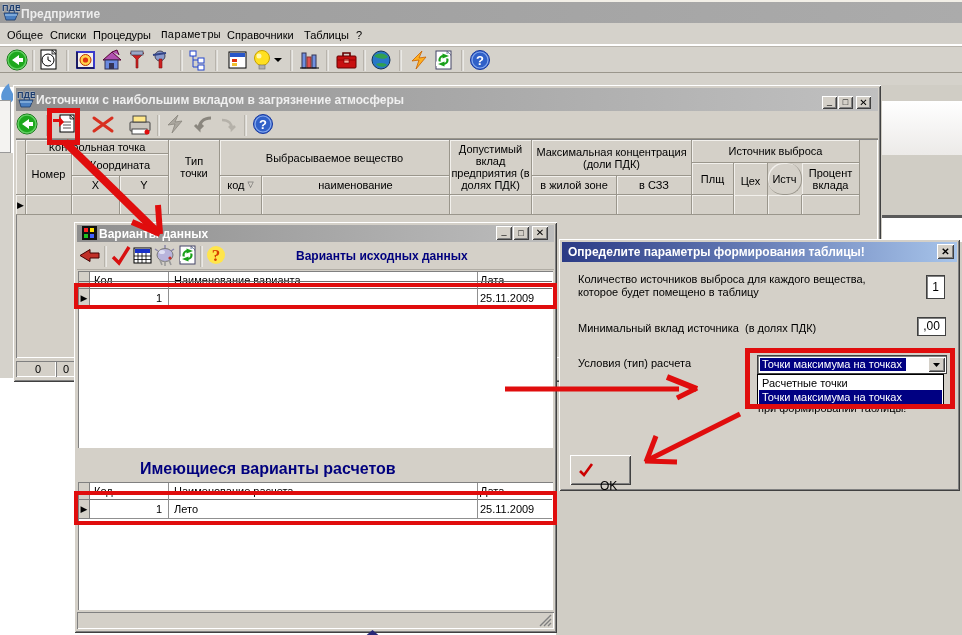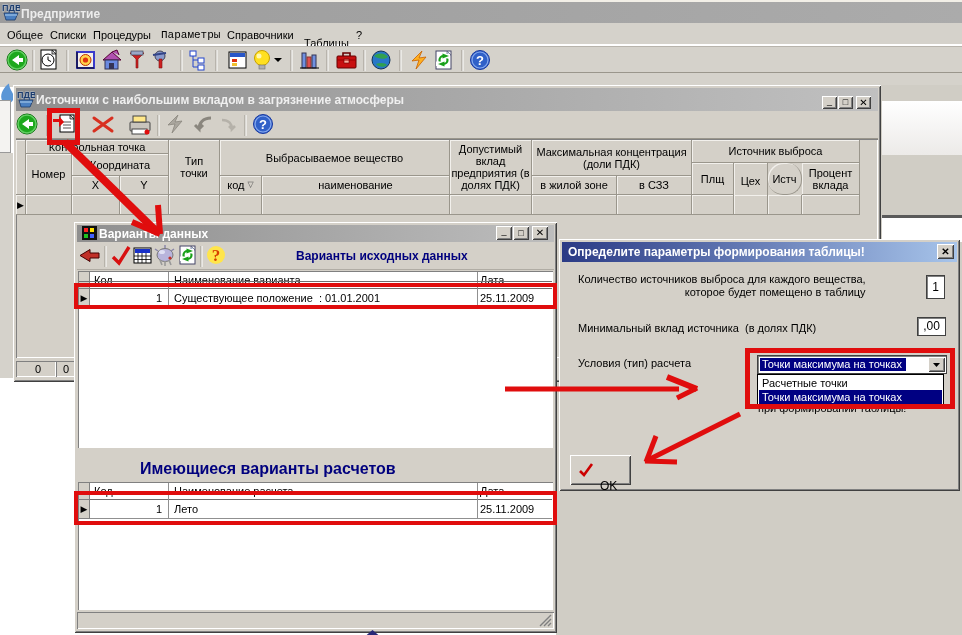--- a/index.html
+++ b/index.html
@@ -22,21 +22,21 @@
     <path d="M3 12 L15 12" stroke="#9fc4e8" stroke-width="1.2"></path>
   </svg>
   <div class="abs" style="left:21px;top:5px;font-size:12px;font-weight:bold;color:#ececec;">Предприятие</div>
 </div>
 <div class="abs" id="menubar" style="left:0;top:23px;width:962px;height:22px;background:#d5d2cb;border-bottom:1px solid #fff;font-size:11px;color:#000;">
   <span class="abs" style="left:7px;top:6px;">Общее</span>
   <span class="abs" style="left:50px;top:6px;">Списки</span>
   <span class="abs" style="left:93px;top:6px;">Процедуры</span>
   <span class="abs" style="left:161px;top:6px;font-family:Liberation Mono, monospace;">Параметры</span>
   <span class="abs" style="left:227px;top:6px;">Справочники</span>
-  <span class="abs" style="left:304px;top:14px;">Таблицы</span>
+  <span class="abs" style="left:304px;top:6px;">Таблицы</span>
   <span class="abs" style="left:356px;top:6px;">?</span>
 </div>
 <div class="abs" id="toolbar" style="left:0;top:46px;width:962px;height:27px;background:#d5d2cb;border-top:1px solid #b8b4ac;border-bottom:1px solid #9a968c;">
   <svg class="abs" style="left:0;top:0;" width="962" height="27" viewBox="0 0 962 27">
 
     <g stroke="#9a968c">
         <line x1="33" y1="3" x2="33" y2="24"></line>
         <line x1="67" y1="3" x2="67" y2="24"></line>
         <line x1="181" y1="3" x2="181" y2="24"></line>
         <line x1="216" y1="3" x2="216" y2="24"></line>
@@ -292,21 +292,20 @@
     <div class="abs" style="left:12px;top:1px;width:462px;height:17px;border-bottom:1px solid #707070;"></div>
     <div class="abs" style="left:90px;top:1px;width:1px;height:36px;background:#909090;"></div>
     <div class="abs" style="left:399px;top:1px;width:1px;height:36px;background:#909090;"></div>
     <div class="abs" style="left:16px;top:3px;">Код</div>
     <div class="abs" style="left:96px;top:3px;">Наименование варианта</div>
     <div class="abs" style="left:402px;top:3px;">Дата</div>
     <div class="abs" style="left:1px;top:10px;width:473px;height:1px;background:#707070;"></div>
     <div class="abs" style="left:1px;top:18px;width:11px;height:19px;background:#d4d0c8;border-right:1px solid #808080;border-bottom:1px solid #808080;text-align:center;font-size:9px;line-height:18px;">▶</div>
     <div class="abs" style="left:12px;top:18px;width:462px;height:19px;border-bottom:1px solid #909090;"></div>
     <div class="abs" style="left:40px;top:21px;width:44px;text-align:right;">1</div>
-    <div class="abs" style="left:96px;top:21px;">Существующее положение&nbsp;&nbsp;: 01.01.2001</div>
     <div class="abs" style="left:402px;top:21px;">25.11.2009</div>
   </div>
 
   <div class="abs navybold" style="left:66px;top:238px;font-size:16px;">Имеющиеся варианты расчетов</div>
 
   <div class="abs sunk" id="list2" style="left:4px;top:260px;width:475px;height:128px;background:#fff;font-size:11px;">
     <div class="abs" style="left:1px;top:1px;width:11px;height:17px;background:#d4d0c8;border-right:1px solid #808080;border-bottom:1px solid #808080;"></div>
     <div class="abs" style="left:12px;top:1px;width:462px;height:17px;border-bottom:1px solid #707070;"></div>
     <div class="abs" style="left:90px;top:1px;width:1px;height:36px;background:#909090;"></div>
     <div class="abs" style="left:399px;top:1px;width:1px;height:36px;background:#909090;"></div>
@@ -326,21 +325,21 @@
       <path d="M12 1 L1 12 M12 5 L5 12 M12 9 L9 12" stroke="#808080" stroke-width="1.4" fill="none"></path>
     </svg>
   </div>
 </div>
 
 <div class="abs raised" id="dlg" style="left:559px;top:239px;width:401px;height:252px;background:#d4d0c8;z-index:30;">
   <div class="abs" style="left:3px;top:3px;width:395px;height:20px;background:linear-gradient(to right,#2a3a85,#a7c4ea);">
     <div class="abs" style="left:6px;top:3px;font-size:12px;font-weight:bold;color:#fff;">Определите параметры формирования таблицы!</div>
     <div class="abs btn3d" style="right:3px;top:2px;width:17px;height:15px;font-size:10px;font-weight:bold;text-align:center;line-height:15px;">✕</div>
   </div>
-  <div class="abs t11" style="left:19px;top:34px;text-align:right;">Количество источников выброса для каждого вещества,<br>которое будет помещено в таблицу</div>
+  <div class="abs t11" style="left:19px;top:34px;">Количество источников выброса для каждого вещества,<br>которое будет помещено в таблицу</div>
   <div class="abs" style="left:367px;top:36px;width:19px;height:24px;background:#fff;border:1px solid #404040;box-shadow:inset 1px 1px 0 #808080;font-size:12px;text-align:center;line-height:22px;">1</div>
   <div class="abs t11" style="left:19px;top:83px;">Минимальный вклад источника&nbsp;&nbsp;(в долях ПДК)</div>
   <div class="abs" style="left:358px;top:78px;width:29px;height:19px;background:#fff;border:1px solid #404040;box-shadow:inset 1px 1px 0 #808080;font-size:12px;text-align:center;line-height:17px;">,00</div>
   <div class="abs t11" style="left:19px;top:118px;">Условия (тип) расчета</div>
 
   <div class="abs" style="left:198px;top:116px;width:190px;height:19px;background:#fff;border:1px solid #404040;box-shadow:inset 1px 1px 0 #808080;">
     <div class="abs" style="left:2px;top:2px;width:146px;height:13px;background:#000082;color:#fff;font-size:11px;line-height:13px;padding-left:2px;">Точки максимума на точках</div>
     <div class="abs btn3d" style="right:1px;top:1px;width:17px;height:15px;">
       <svg width="17" height="15">
           <path d="M5 6 L12 6 L8.5 10 Z" fill="#000"></path>

